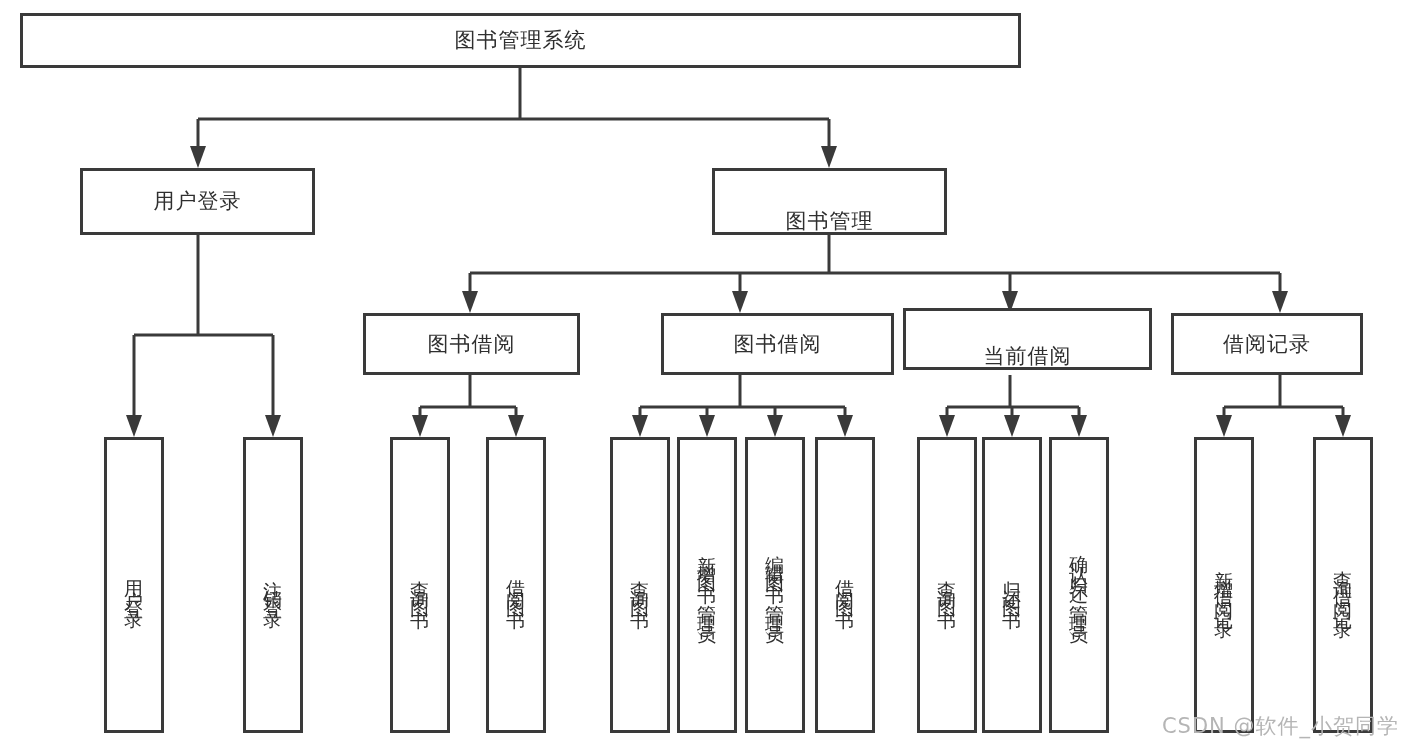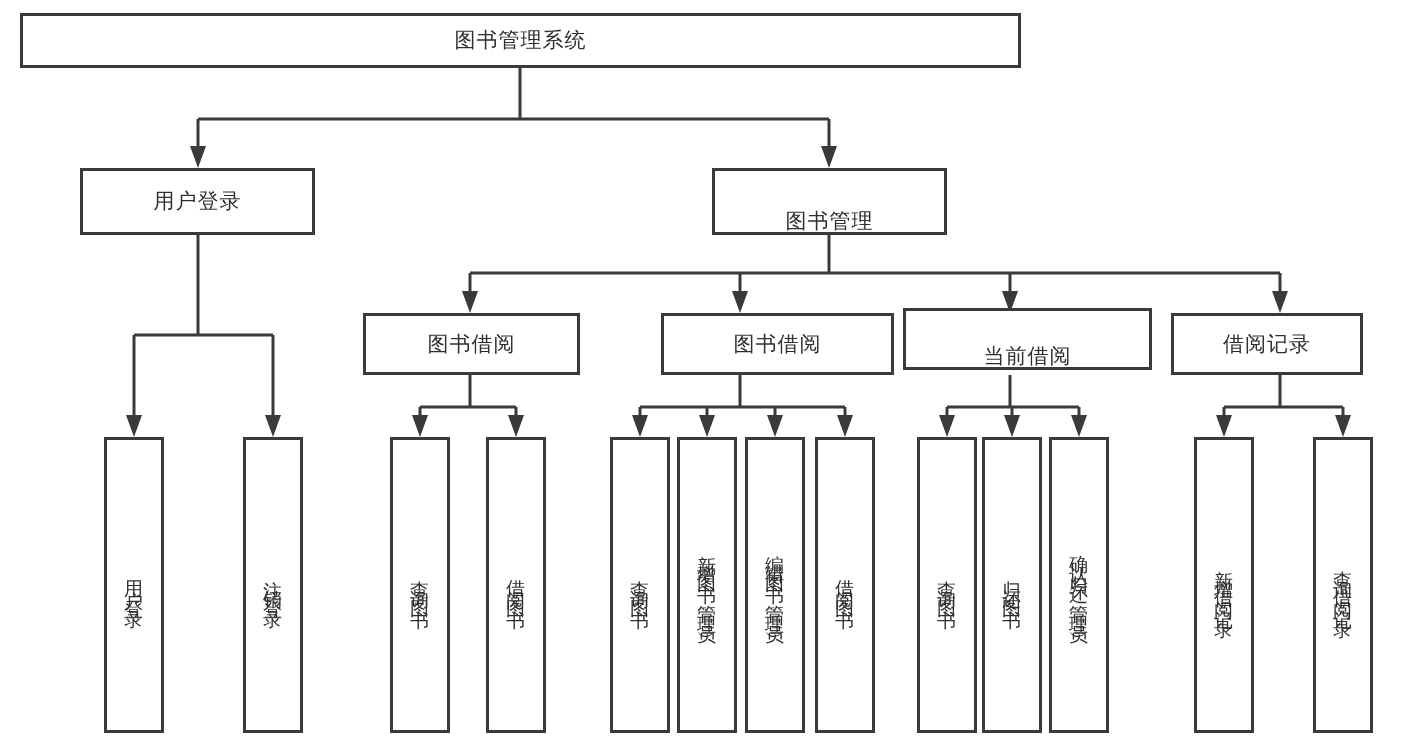--- a/index.html
+++ b/index.html
@@ -200,13 +200,14 @@
     <span>确认归还（管理员）</span>
   </div>
 
   <div class="node v leaf n-e1">
     <span>新增借阅记录</span>
   </div>
   <div class="node v leaf n-e2">
     <span>查询借阅记录</span>
   </div>
 
+  <div class="watermark">CSDN @软件_小贺同学</div>
 </div>
 
 </body></html>

